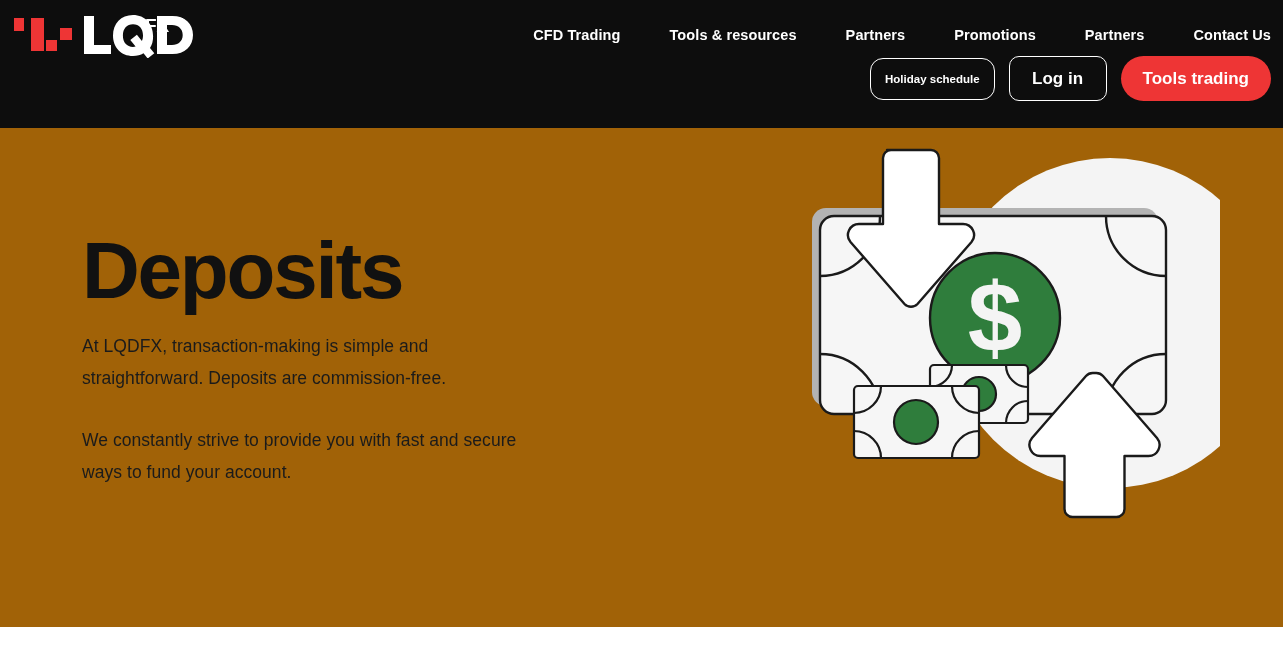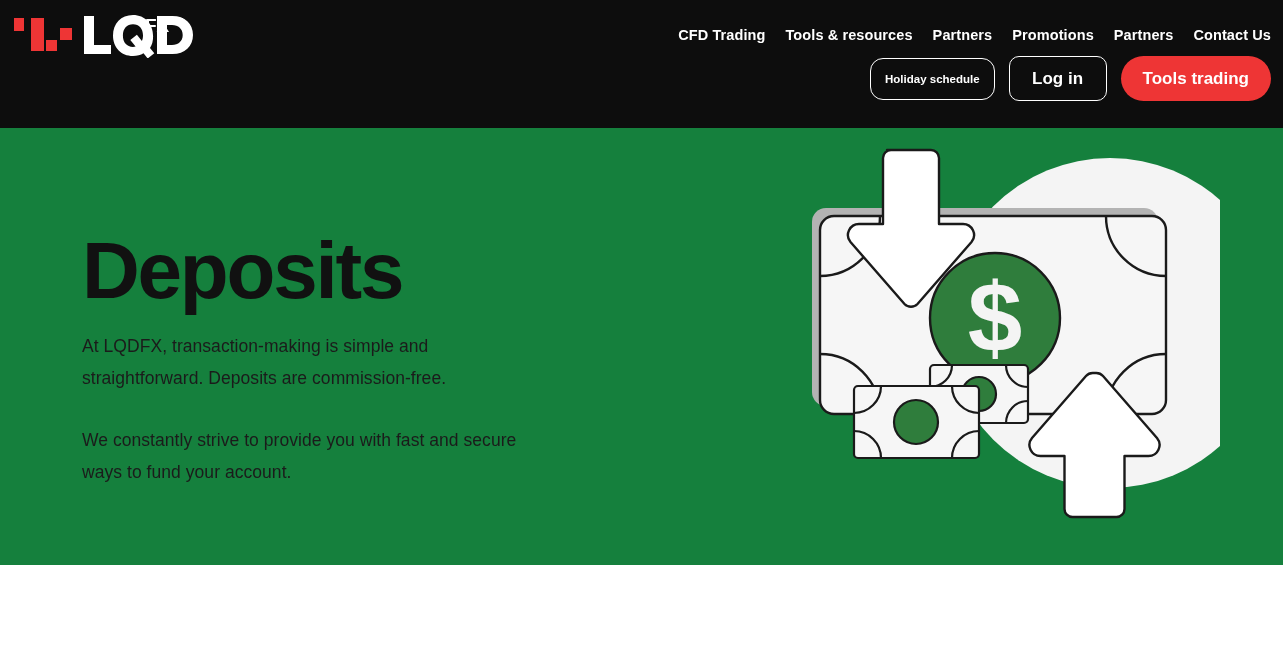--- a/index.html
+++ b/index.html
@@ -34,21 +34,21 @@
     width: 180px;
     height: 46px;
   }
 
   .nav {
     position: absolute;
     right: 12px;
     top: 26px;
     display: flex;
     align-items: center;
-    gap: 20px;
+    gap: 49px;
     white-space: nowrap;
     justify-content: center;
   }
 
   .nav-item {
     color: #ffffff;
     font-size: 14.5px;
     font-weight: 700;
     letter-spacing: 0.1px;
     text-decoration: none;
@@ -104,22 +104,22 @@
     border: none;
     background: #ee3535;
     color: #ffffff;
     font-size: 17px;
   }
 
   
   .main {
     position: relative;
     width: 1283px;
-    height: 437px;
-    background: #15803d;
+    height: 499px;
+    background: #a16207;
   }
 
   .copy {
     position: absolute;
     left: 82px;
     top: 100px;
     width: 470px;
   }
 
   .page-title {

